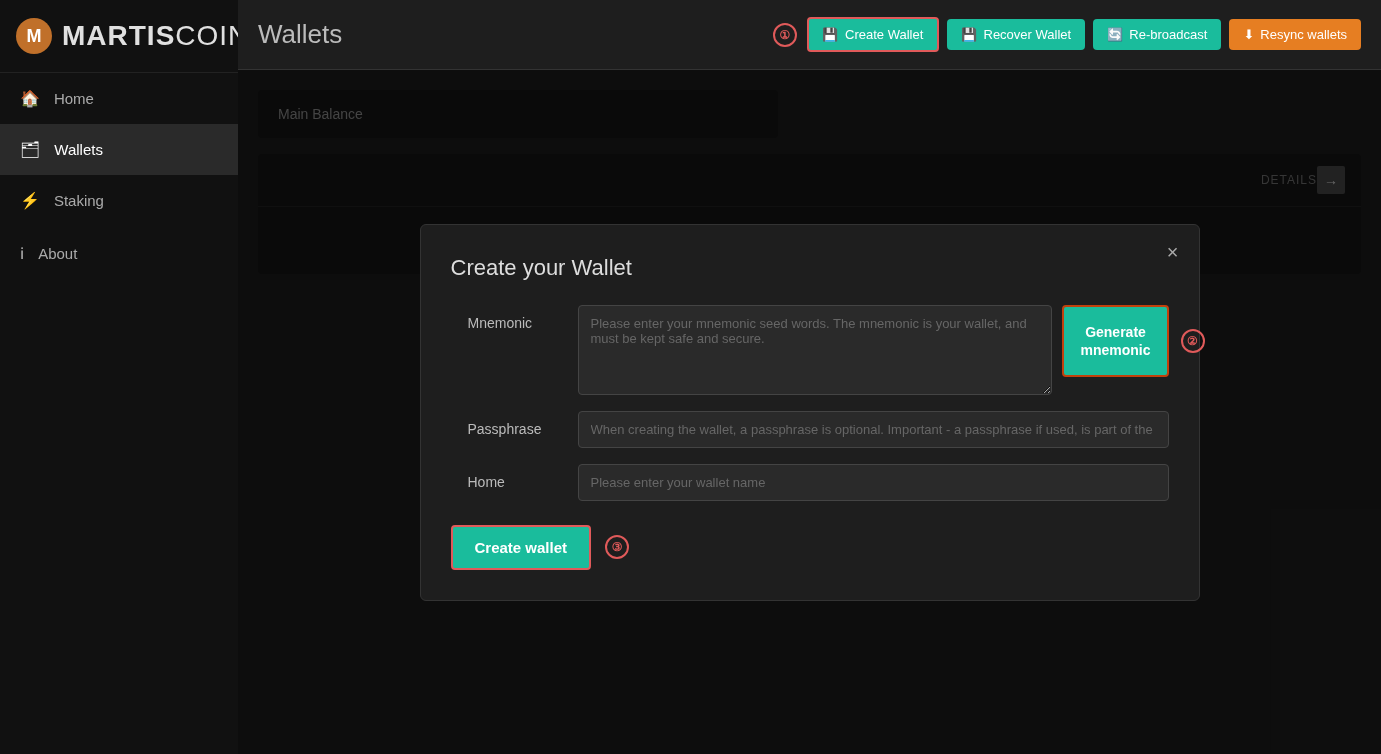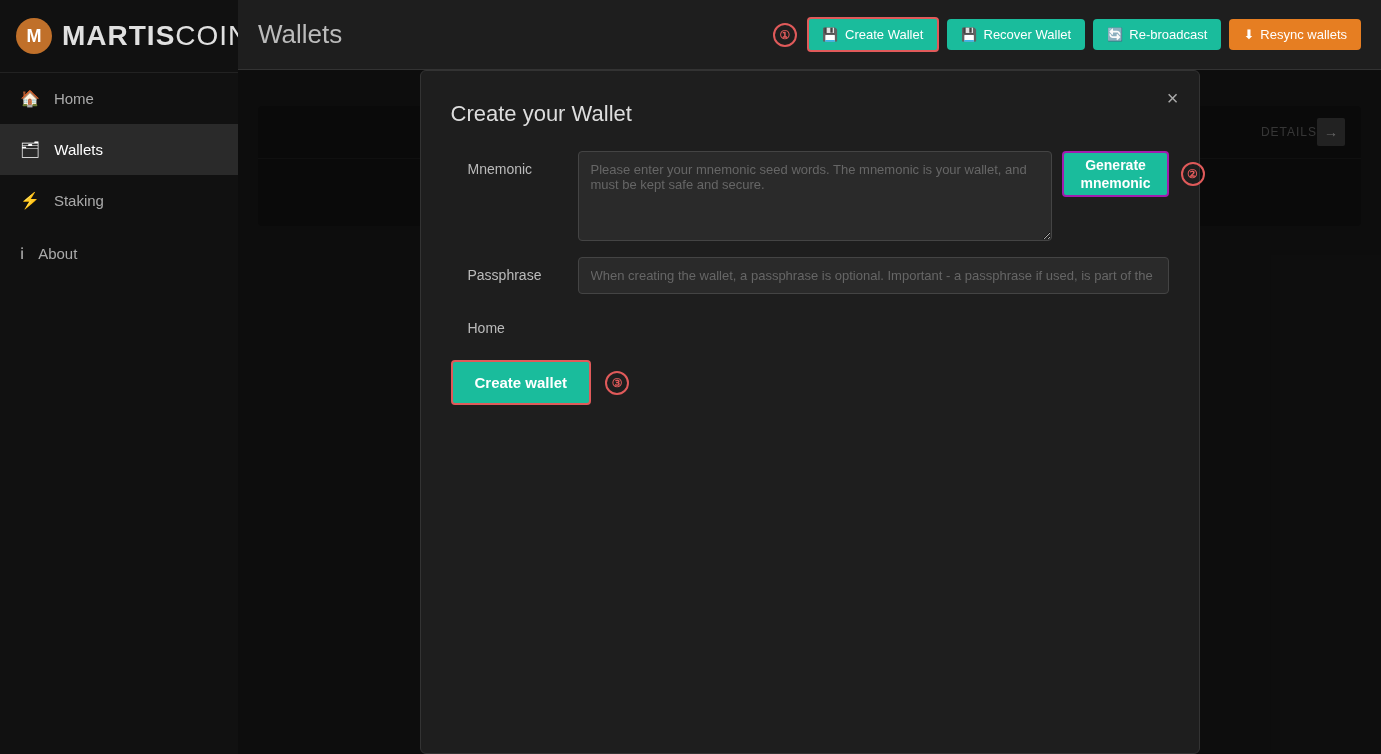--- a/index.html
+++ b/index.html
@@ -207,20 +207,21 @@
       border-radius: 2px;
       font-size: 14px;
     }
 
     
     .modal-overlay {
       position: absolute;
       top: 0; left: 0; right: 0; bottom: 0;
       background: rgba(0,0,0,0.6);
       display: flex;
+      align-items: center;
       justify-content: center;
       z-index: 100;
     }
     .modal {
       background: #1e1e1e;
       border-radius: 6px;
       width: 780px;
       max-width: 780px;
       padding: 30px;
       position: relative;
@@ -274,23 +275,23 @@
       outline: none;
       font-family: inherit;
     }
     .form-input::placeholder { color: #666; }
     textarea.form-input {
       height: 90px;
       resize: vertical;
     }
     .btn-generate {
       background: #1abc9c;
-      border: 2px solid #a21caf;
-      color: white;
-      padding: 3px 16px;
+      border: 2px solid #c2410c;
+      color: white;
+      padding: 16px 16px;
       border-radius: 4px;
       font-size: 14px;
       font-weight: 600;
       cursor: pointer;
       white-space: nowrap;
       line-height: 1.3;
       min-width: 90px;
       text-align: center;
     }
     .btn-create {
@@ -390,20 +391,23 @@
       <button class="btn-header btn-resync">
         <span>⬇</span>
         <span>Resync wallets</span>
       </button>
     </div>
   </header>
 
   <div class="page-content">
 
     <div class="top-panels">
+      <div class="panel panel-balance">
+        <span>Main Balance</span>
+      </div>
     </div>
 
     <div class="wallet-list-panel">
       <div class="wallet-list-header">
         <div style="display:flex;align-items:center;">
           <span class="details-label">DETAILS</span>
           <button class="arrow-btn">
             <span>→</span>
           </button>
         </div>
@@ -428,20 +432,23 @@
 
         <div class="form-row">
           <label class="form-label">Passphrase</label>
           <div class="form-input-wrap">
             <input type="text" class="form-input" placeholder="When creating the wallet, a passphrase is optional. Important - a passphrase if used, is part of the wallet" style="">
           </div>
         </div>
 
         <div class="form-row">
           <label class="form-label">Home</label>
+          <div class="form-input-wrap">
+            <input type="text" class="form-input" placeholder="Please enter your wallet name" style="">
+          </div>
         </div>
 
 
         <div class="modal-footer">
           <button class="btn-create">Create wallet</button>
           <div class="step-num">③</div>
         </div>
       </div>
     </div>
   </div>

